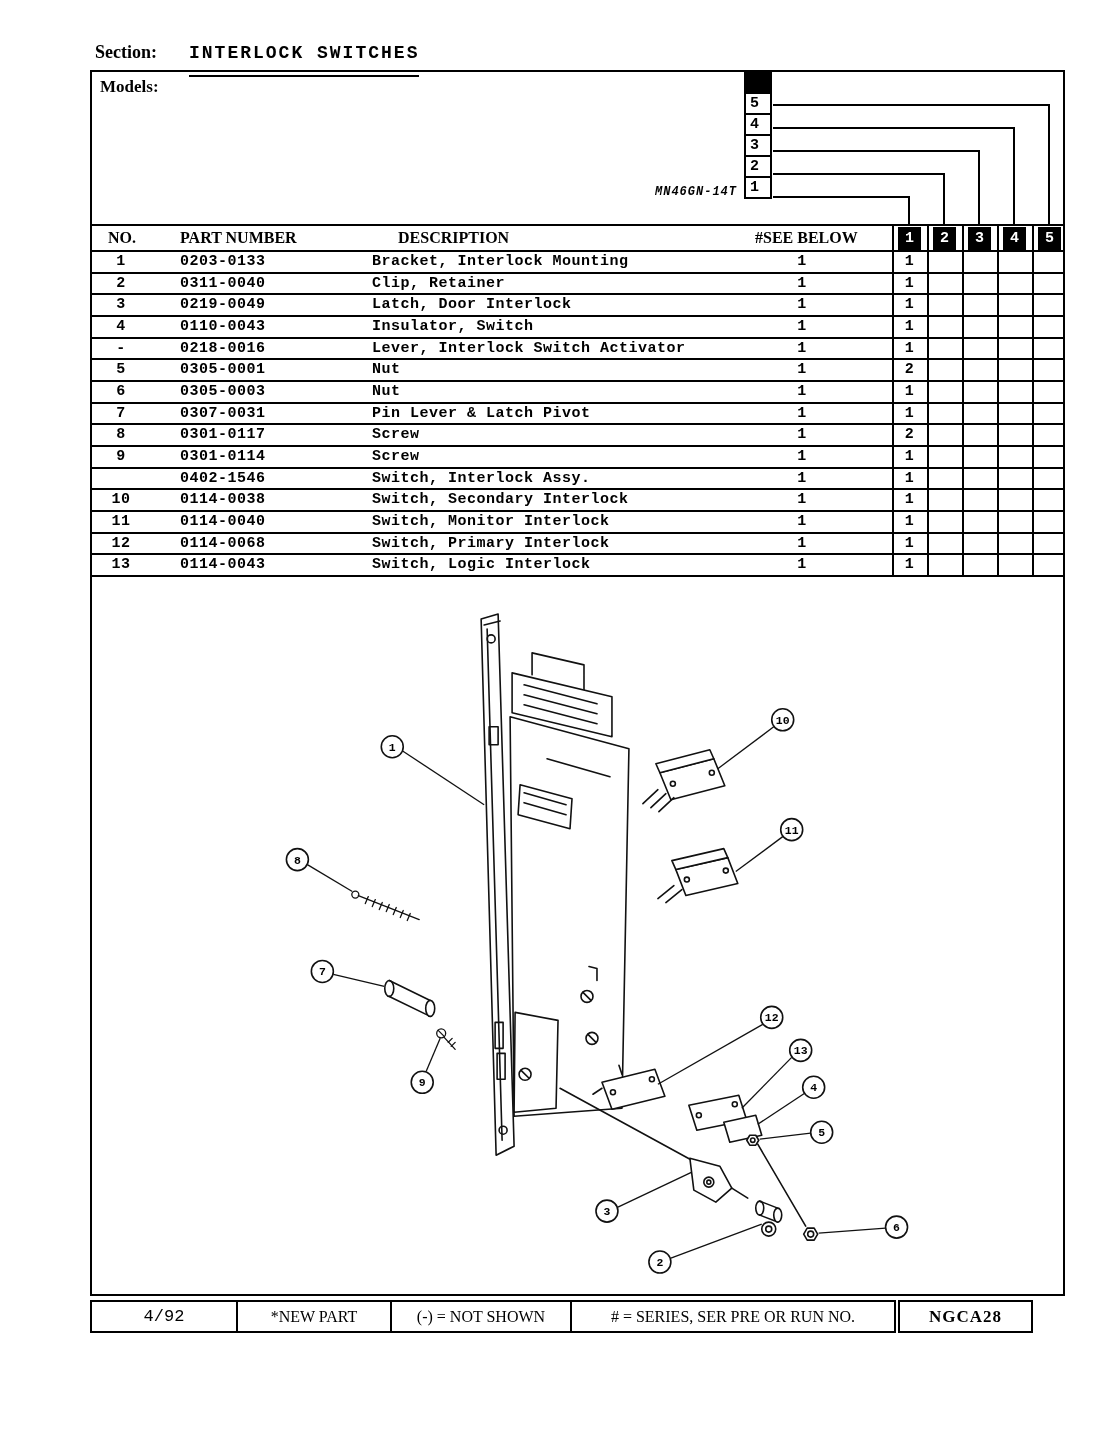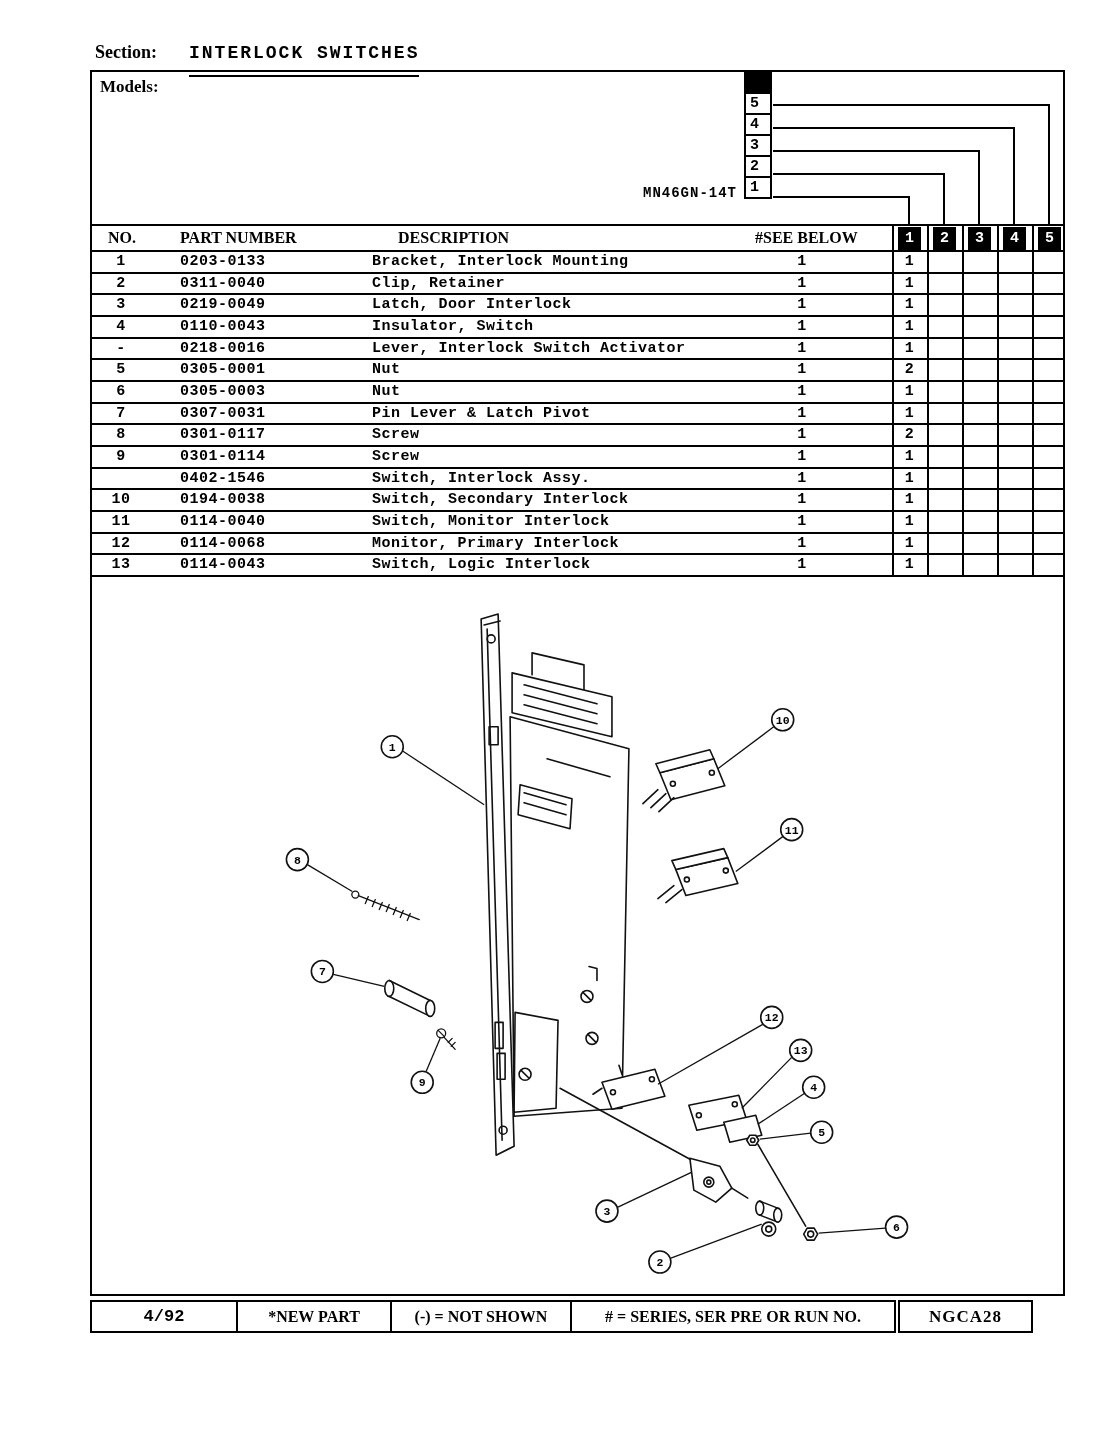--- a/index.html
+++ b/index.html
@@ -16,21 +16,21 @@
   .main-box { position:absolute; left:90px; top:70px; width:975px; height:1226px; border:2px solid #000; }
   .models-label { position:absolute; left:8px; top:5px; font-weight:bold; font-size:17px; }
 
   
   .series-stack { position:absolute; left:652px; top:0; width:28px; }
   .series-cap { height:22px; background:#000; border:2px solid #000; }
   .series-box { height:23px; border:2px solid #000; margin-top:-2px; background:#fff;
                 font-family:"Liberation Mono", monospace; font-weight:bold; font-size:15px;
                 line-height:20px; padding-left:4px; }
   .model-number { position:absolute; left:500px; top:113px; width:145px; text-align:right;
-                  font-family:"Liberation Mono", monospace; font-weight:bold; font-size:14px; letter-spacing:1px; }
+                  font-family:"Liberation Mono", monospace; font-weight:bold; font-size:12px; letter-spacing:1px;font-style:italic; }
   .connector-svg { position:absolute; left:0; top:0; width:975px; height:160px; pointer-events:none; }
 
   
   .thead { position:absolute; left:0; top:152px; width:100%; height:28px;
            border-top:2px solid #000; border-bottom:2px solid #000; font-weight:bold; font-size:16px; }
   .thead span { position:absolute; line-height:24px; }
   .h-no   { left:16px; }
   .h-pn   { left:88px; }
   .h-desc { left:280px;margin-left:26px; }
   .h-see  { left:663px; }
@@ -51,21 +51,21 @@
 
   
   .vline { position:absolute; top:152px; width:2px; height:353px; background:#000; }
 
   
   .diagram-wrap { position:absolute; left:0; top:505px; width:975px; height:719px; }
 
   
   .footer-left { position:absolute; left:90px; top:1300px; width:806px; height:33px;
                  border:2px solid #000; display:flex; }
-  .fcell { border-right:2px solid #000; text-align:center; font-weight:bold; font-size:16px;
+  .fcell { border-right:2px solid #000; text-align:center; font-weight:normal; font-size:16px;
            line-height:29px; white-space:nowrap; }
   .f-date { width:146px; font-family:"Liberation Mono", monospace; font-size:17px; }
   .f-new  { width:154px; }
   .f-not  { width:180px; }
   .f-ser  { flex:1; border-right:none; }
   .footer-right { position:absolute; left:898px; top:1300px; width:135px; height:33px;
                   border:2px solid #000; text-align:center; font-family:Liberation Serif, serif;
                   font-weight:bold; font-size:17px; line-height:29px; letter-spacing:1px; }
 </style>
 </head>
@@ -186,36 +186,36 @@
   </div>
       <div class="trow">
     <span class="cell c-no"></span>
     <span class="cell c-pn">0402-1546</span>
     <span class="cell c-desc">Switch, Interlock Assy.</span>
     <span class="cell c-see">1</span>
     <span class="cell c-qty">1</span>
   </div>
       <div class="trow">
     <span class="cell c-no">10</span>
-    <span class="cell c-pn">0194-0038</span>
+    <span class="cell c-pn">0114-0038</span>
     <span class="cell c-desc">Switch, Secondary Interlock</span>
     <span class="cell c-see">1</span>
     <span class="cell c-qty">1</span>
   </div>
       <div class="trow">
     <span class="cell c-no">11</span>
     <span class="cell c-pn">0114-0040</span>
     <span class="cell c-desc">Switch, Monitor Interlock</span>
     <span class="cell c-see">1</span>
     <span class="cell c-qty">1</span>
   </div>
       <div class="trow">
     <span class="cell c-no">12</span>
     <span class="cell c-pn">0114-0068</span>
-    <span class="cell c-desc">Monitor, Primary Interlock</span>
+    <span class="cell c-desc">Switch, Primary Interlock</span>
     <span class="cell c-see">1</span>
     <span class="cell c-qty">1</span>
   </div>
       <div class="trow">
     <span class="cell c-no">13</span>
     <span class="cell c-pn">0114-0043</span>
     <span class="cell c-desc">Switch, Logic Interlock</span>
     <span class="cell c-see">1</span>
     <span class="cell c-qty">1</span>
   </div>

